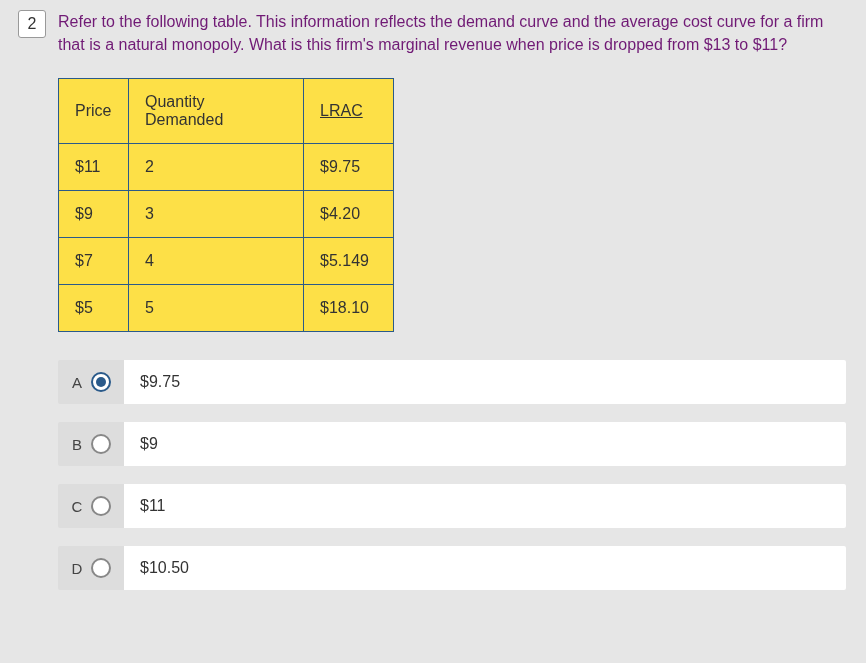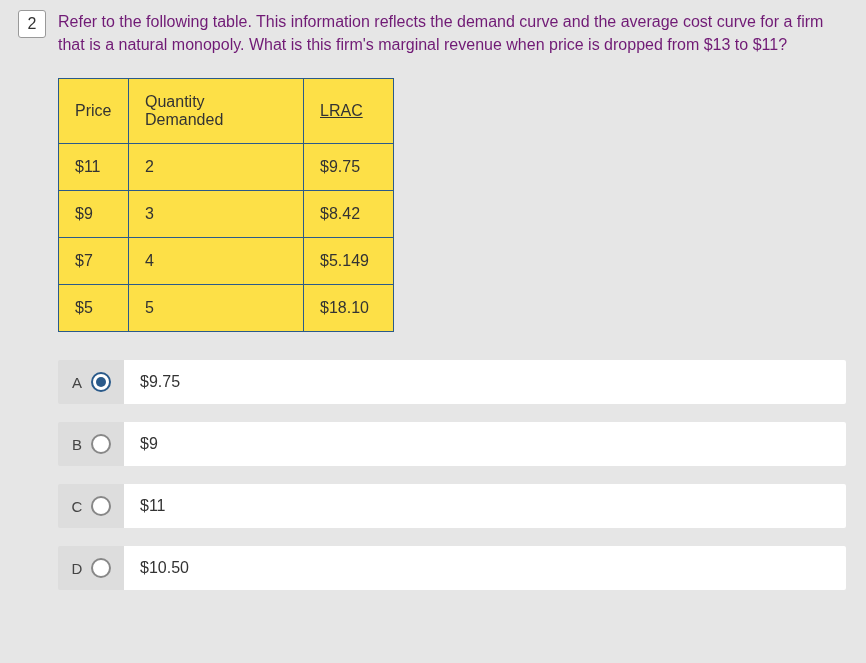--- a/index.html
+++ b/index.html
@@ -138,21 +138,21 @@
       </thead>
       <tbody>
         <tr>
           <td>$11</td>
           <td>2</td>
           <td>$9.75</td>
         </tr>
         <tr>
           <td>$9</td>
           <td>3</td>
-          <td>$8.42</td>
+          <td>$4.20</td>
         </tr>
         <tr>
           <td>$7</td>
           <td>4</td>
           <td>$5.149</td>
         </tr>
         <tr>
           <td>$5</td>
           <td>5</td>
           <td>$18.10</td>

